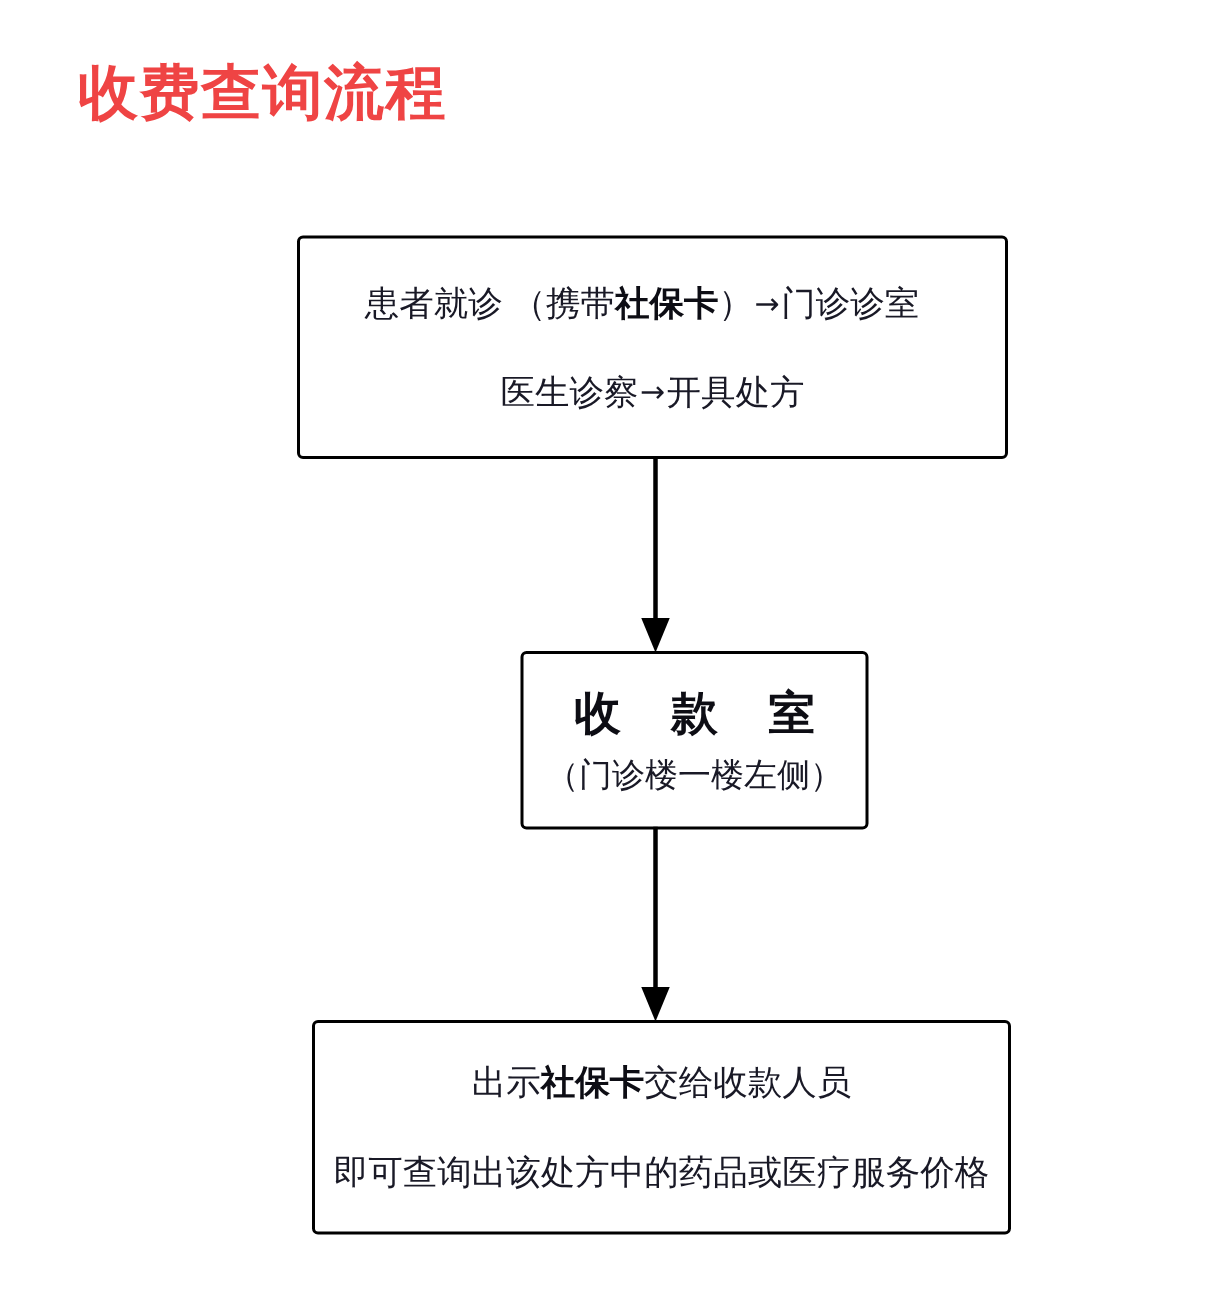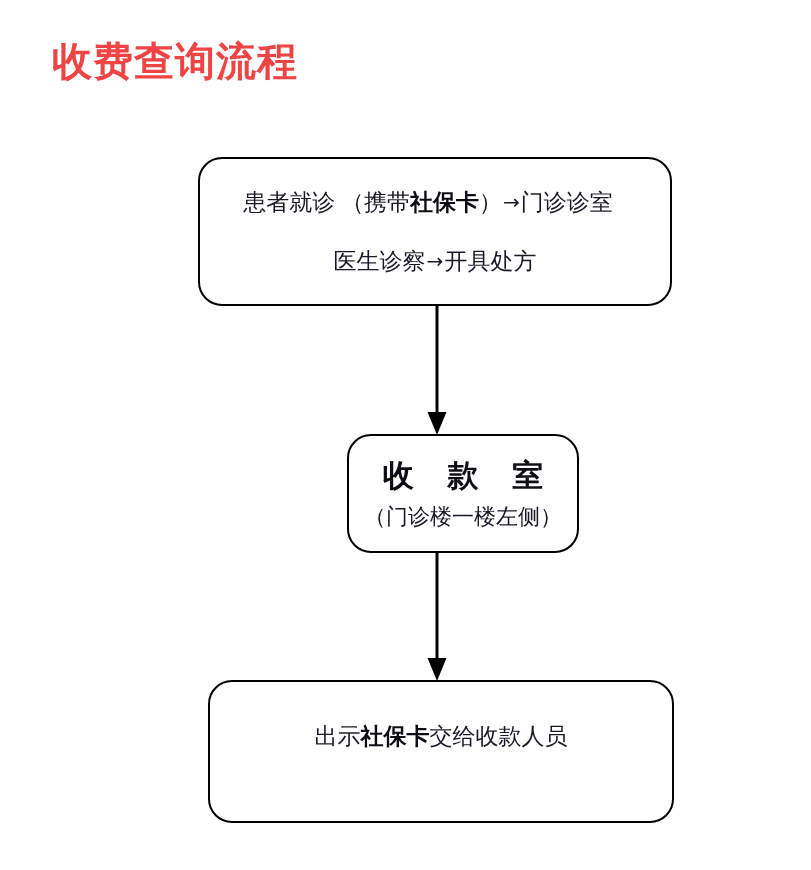--- a/index.html
+++ b/index.html
@@ -33,21 +33,21 @@
     color: #ef4444;
     white-space: nowrap;
     font-family: "Liberation Serif", "DejaVu Serif", serif;
   }
 
   
   .flow-box {
     position: absolute;
     box-sizing: border-box;
     border: 2px solid #000000;
-    border-radius: 24px;
+    border-radius: 4px;
     background: #ffffff;
     display: flex;
     flex-direction: column;
     align-items: center;
     justify-content: center;
     text-align: center;
   }
 
   .box-1 {
     left: 198px;
@@ -152,15 +152,16 @@
     <svg width="26" height="131" viewBox="0 0 26 131" aria-hidden="true">
       <line x1="13" y1="0" x2="13" y2="117" stroke="#000000" stroke-width="3"></line>
       <polygon points="13,130 3.5,107 22.5,107" fill="#000000"></polygon>
     </svg>
   </div>
 
   <div class="flow-box box-3">
     <div class="line line-a">
       <span>出示</span><span class="bold">社保卡</span><span>交给收款人员</span>
     </div>
+    <div class="line line-b">即可查询出该处方中的药品或医疗服务价格</div>
   </div>
 
 </div>
 
 </body></html>

